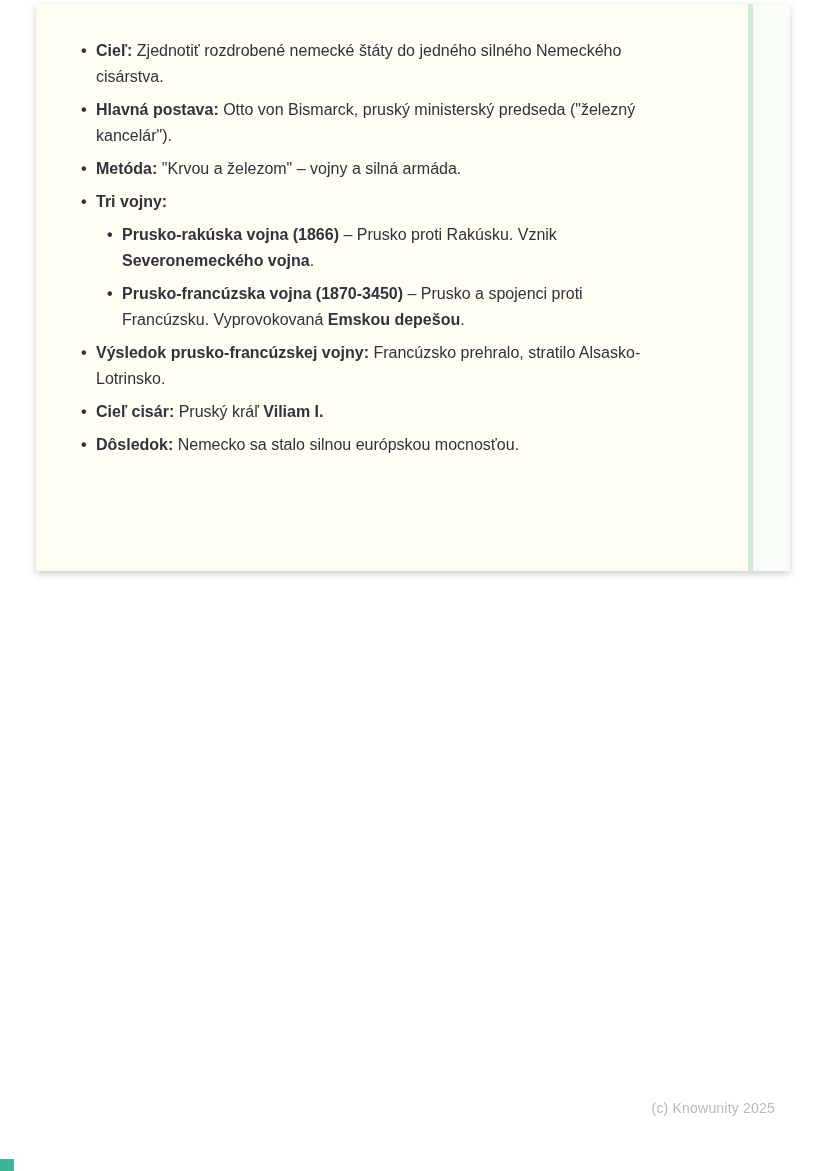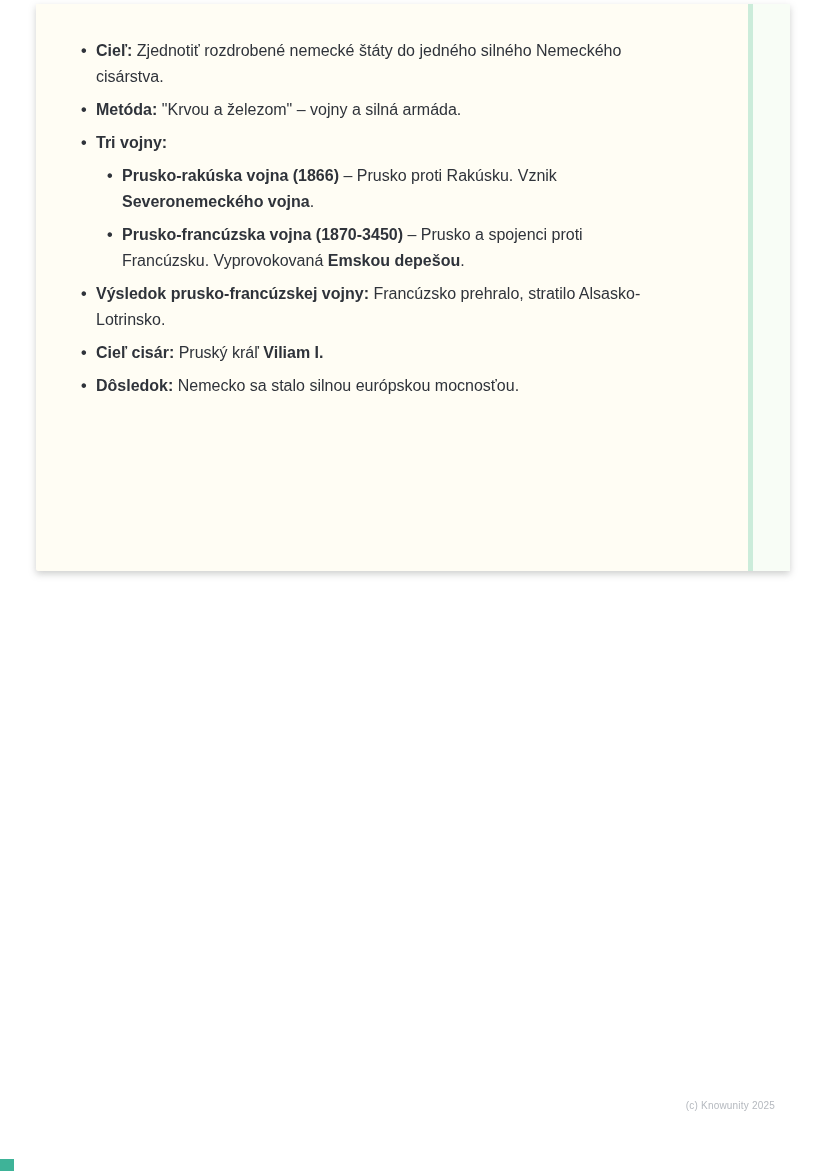--- a/index.html
+++ b/index.html
@@ -63,40 +63,41 @@
     position:absolute;
     left:-15px;
     top:0;
     font-weight:700;
   }
   ul.notes-list b{font-weight:700;}
   .copyright{
     position:absolute;
     top:1100px;
     right:53px;
-    font-size:10px;
+    font-size:14px;
     letter-spacing:0.2px;
     color:var(--muted);
   }
   .next-page-corner{
     position:absolute;
     left:0; bottom:0;
     width:14px; height:12px;
     background:var(--corner);
   }
 </style>
 </head>
 <body>
 
 <div class="notes-card">
   <div class="margin-strip"></div>
   <div class="margin-line"></div>
   <div class="card-content">
     <ul class="notes-list">
         <li class="level-1"><b>Cieľ:</b> Zjednotiť rozdrobené nemecké štáty do jedného silného Nemeckého<br>cisárstva.</li>
+        <li class="level-1"><b>Hlavná postava:</b> Otto von Bismarck, pruský ministerský predseda ("železný<br>kancelár").</li>
         <li class="level-1"><b>Metóda:</b> "Krvou a železom" – vojny a silná armáda.</li>
         <li class="level-1"><b>Tri vojny:</b></li>
         <li class="level-2"><b>Prusko-rakúska vojna (1866)</b> – Prusko proti Rakúsku. Vznik<br><b>Severonemeckého vojna</b>.</li>
         <li class="level-2"><b>Prusko-francúzska vojna (1870-3450)</b> – Prusko a spojenci proti<br>Francúzsku. Vyprovokovaná <b>Emskou depešou</b>.</li>
         <li class="level-1"><b>Výsledok prusko-francúzskej vojny:</b> Francúzsko prehralo, stratilo Alsasko-<br>Lotrinsko.</li>
         <li class="level-1"><b>Cieľ cisár:</b> Pruský kráľ <b>Viliam I.</b></li>
         <li class="level-1"><b>Dôsledok:</b> Nemecko sa stalo silnou európskou mocnosťou.</li>
       </ul>
   </div>
 </div>

